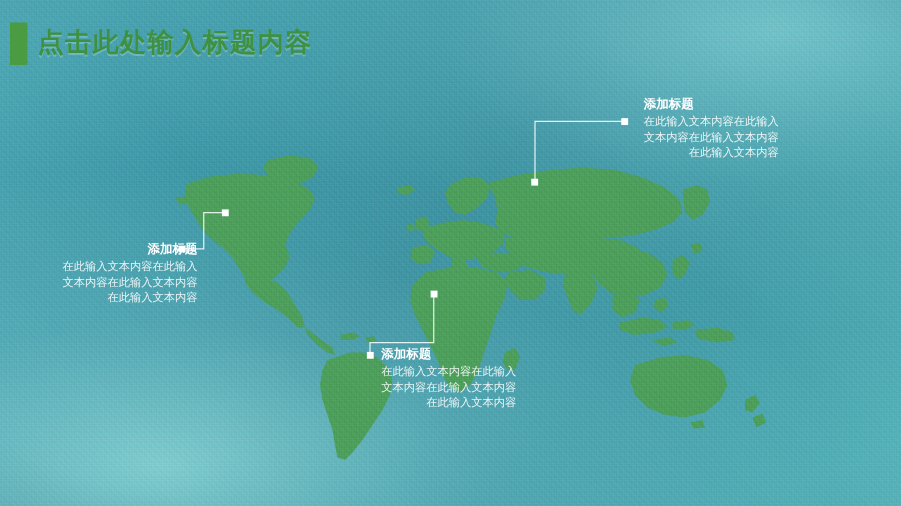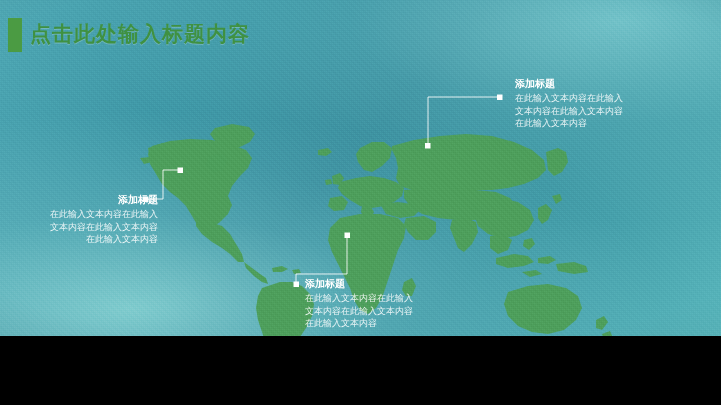--- a/index.html
+++ b/index.html
@@ -3,21 +3,21 @@
 <meta charset="utf-8">
 <style>
   html, body {
     margin: 0;
     padding: 0;
     background: #000;
   }
   #slide {
     position: relative;
     width: 721px;
-    height: 336px;
+    height: 405px;
     overflow: hidden;
     font-family: "DejaVu Sans", "Liberation Sans", sans-serif;
     background:
       radial-gradient(120% 95% at 18% 92%, rgba(140,214,214,0.85) 0%, rgba(120,200,205,0.35) 30%, rgba(0,0,0,0) 62%),
       radial-gradient(110% 90% at 86% 6%, rgba(128,206,210,0.80) 0%, rgba(105,190,196,0.30) 34%, rgba(0,0,0,0) 66%),
       linear-gradient(132deg, #4fa8b4 0%, #3e97a6 26%, #35899a 48%, #3d96a3 70%, #59b6bc 100%);
   }
   
   #grain {
     position: absolute;
@@ -92,20 +92,21 @@
     color: #ffffff;
     line-height: 13px;
     margin-bottom: 2px;
     white-space: nowrap;
   }
   .callout .c-line {
     font-size: 9px;
     color: rgba(255,255,255,0.88);
     line-height: 12.5px;
     white-space: nowrap;
+    text-align: right;
   }
   #callout-top-right { left: 515px; top: 77px; text-align: left; }
   #callout-left      { left: 8px;   top: 193px; width: 150px; text-align: right; }
   #callout-bottom    { left: 305px; top: 277px; text-align: left; }
 </style>
 </head>
 <body>
 
 <div id="slide">
 

